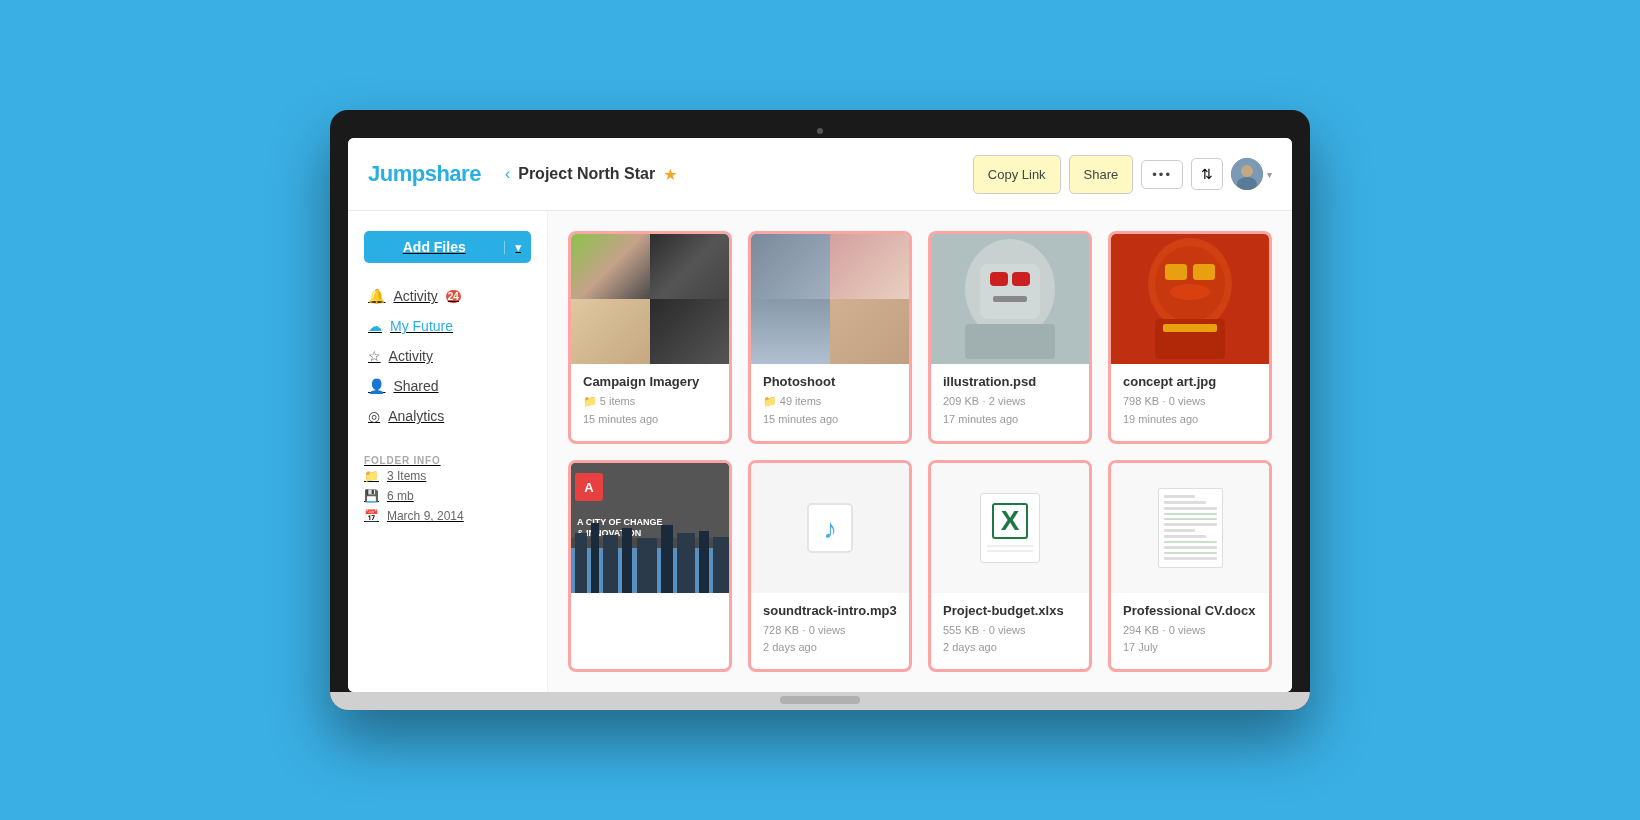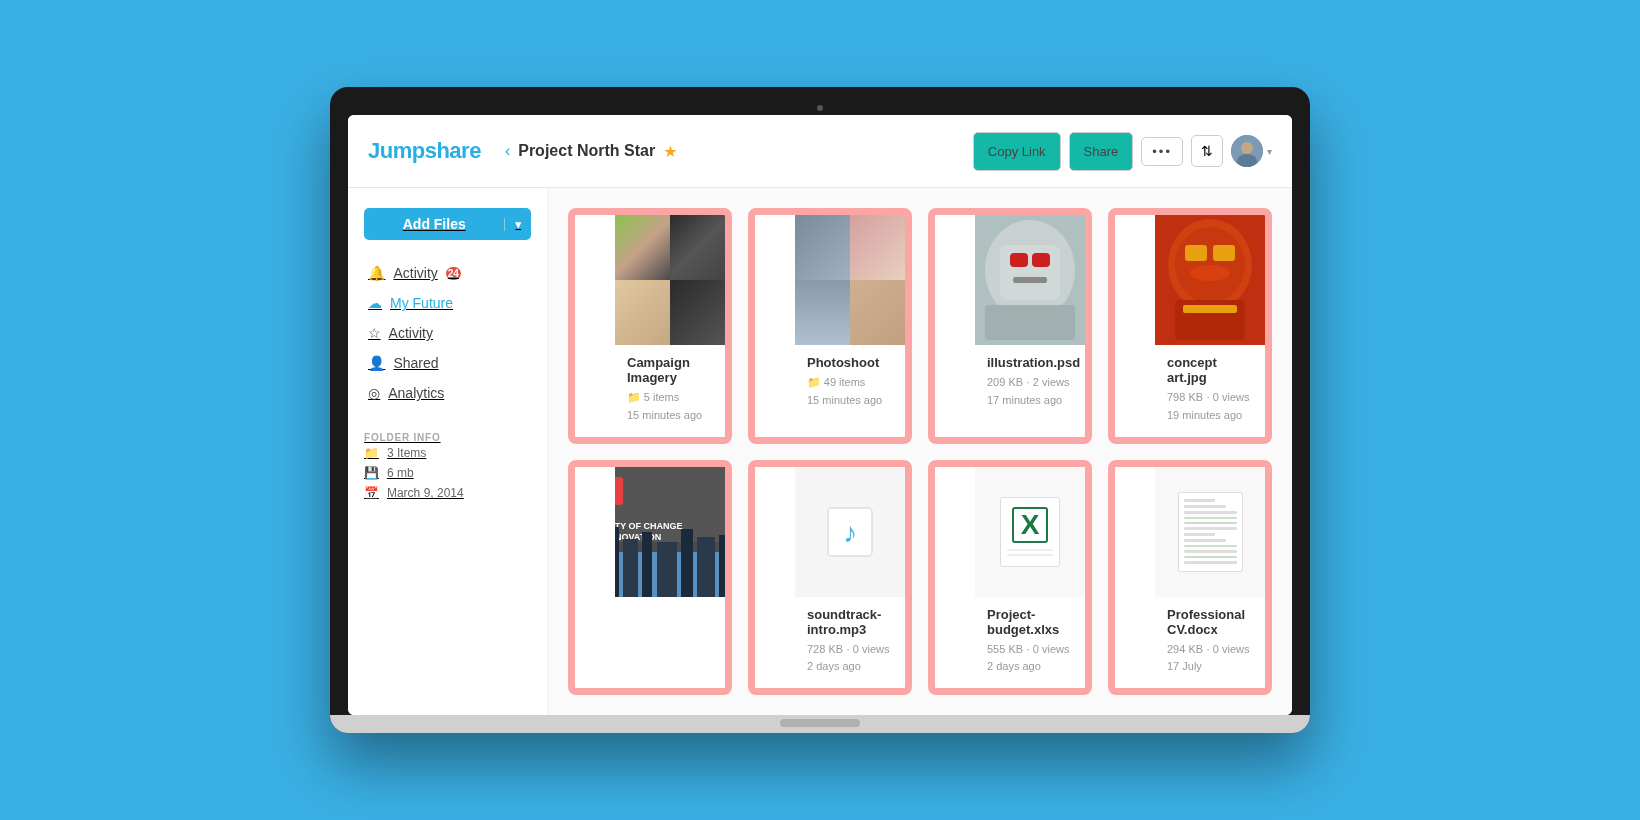--- a/index.html
+++ b/index.html
@@ -85,21 +85,21 @@
       color: #f5a623;
       font-size: 16px;
     }
     .header-actions {
       display: flex;
       align-items: center;
       gap: 8px;
     }
     .btn-outline {
       border: 1.5px solid #ccc;
-      background: #14b8a6;
+      background: #fef9c3;
       padding: 11px 14px;
       border-radius: 5px;
       font-size: 13px;
       cursor: pointer;
       color: #444;
     }
     .btn-more {
       border: 1.5px solid #ccc;
       background: #fff;
       padding: 6px 10px;
@@ -215,25 +215,24 @@
       overflow-y: auto;
     }
     .files-grid {
       display: grid;
       grid-template-columns: repeat(4, 1fr);
       gap: 16px;
     }
     .file-card {
       background: #fff;
       border-radius: 8px;
-      border: 7px solid #fca5a5;
+      border: 3px solid #fca5a5;
       overflow: hidden;
       cursor: pointer;
       transition: box-shadow 0.2s;
-      padding-left: 40px;
     }
     .file-thumb {
       width: 100%;
       height: 130px;
       background: #e0e0e0;
       overflow: hidden;
       position: relative;
       display: flex; align-items: center; justify-content: center;
     }
     .file-thumb-grid {

